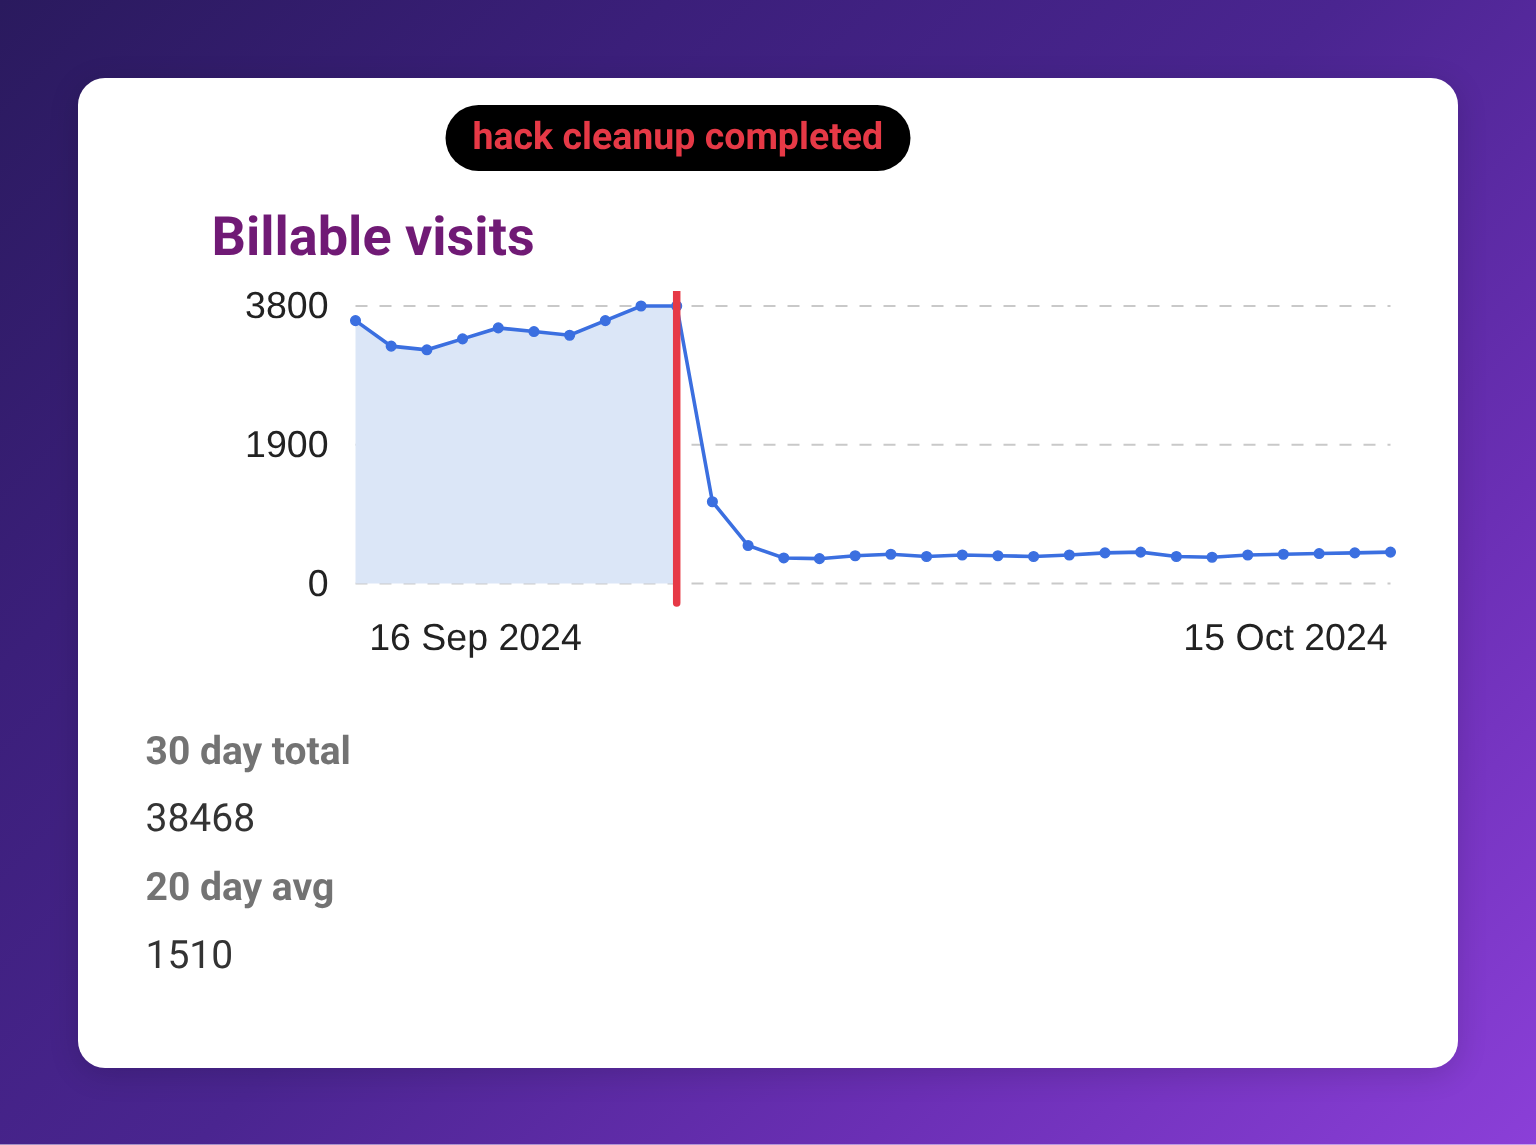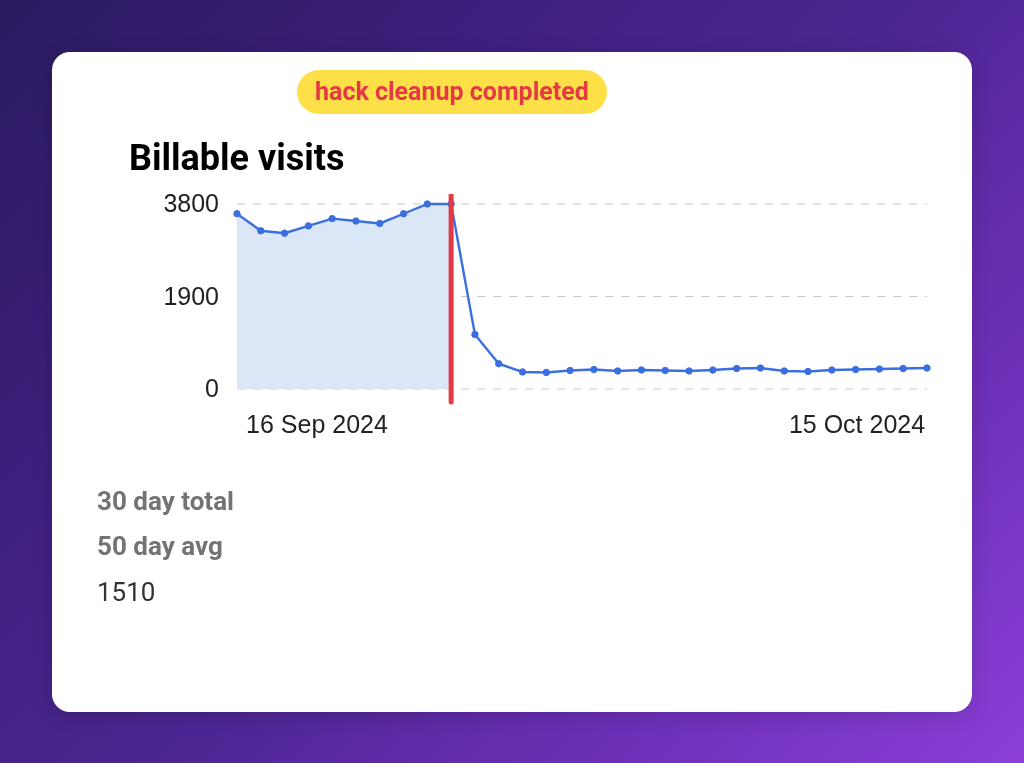--- a/index.html
+++ b/index.html
@@ -19,34 +19,34 @@
       width: 920px;
       height: 660px;
       padding: 30px 45px 35px 45px;
       position: relative;
       box-shadow: 0 4px 20px rgba(0,0,0,0.15);
     }
     .annotation {
       position: absolute;
       top: 18px;
       left: 245px;
-      background: #fde047;
+      background: #000000;
       color: #e63946;
       font-weight: 700;
       font-size: 25px;
       padding: 6px 18px;
       border-radius: 28px;
       line-height: 1.3;
     }
     .title {
       font-size: 36px;
       font-weight: 700;
-      color: #000000;
+      color: #701a75;
       margin-top: 55px;
-      margin-left: 32px;
+      margin-left: 44px;
       margin-bottom: 15px;
     }
     .chart-wrap {
       position: relative;
       margin-left: 50px;
       width: 790px;
       height: 250px;
     }
     .chart-wrap svg {
       display: block;
@@ -115,16 +115,17 @@
         <circle cx="756.2068965517242" cy="174.55263157894737" r="3.2" fill="#3b6fe0" stroke="#3b6fe0"></circle>
         <circle cx="780" cy="174.06578947368422" r="3.2" fill="#3b6fe0" stroke="#3b6fe0"></circle>
         <line x1="304.1379310344828" y1="-95" x2="304.1379310344828" y2="208" stroke="#e63946" stroke-width="5" stroke-linecap="round"></line>
         <text x="170" y="239" text-anchor="middle" font-size="25" fill="#222" font-family="-apple-system,Arial">16 Sep 2024</text>
         <text x="710" y="239" text-anchor="middle" font-size="25" fill="#222" font-family="-apple-system,Arial">15 Oct 2024</text>
       </svg>
   </div>
 
   <div class="stats">
     <div class="stat-label">30 day total</div>
-    <div class="stat-label">50 day avg</div>
+    <div class="stat-value">38468</div>
+    <div class="stat-label">20 day avg</div>
     <div class="stat-value">1510</div>
   </div>
 </div>
 
 </body></html>

